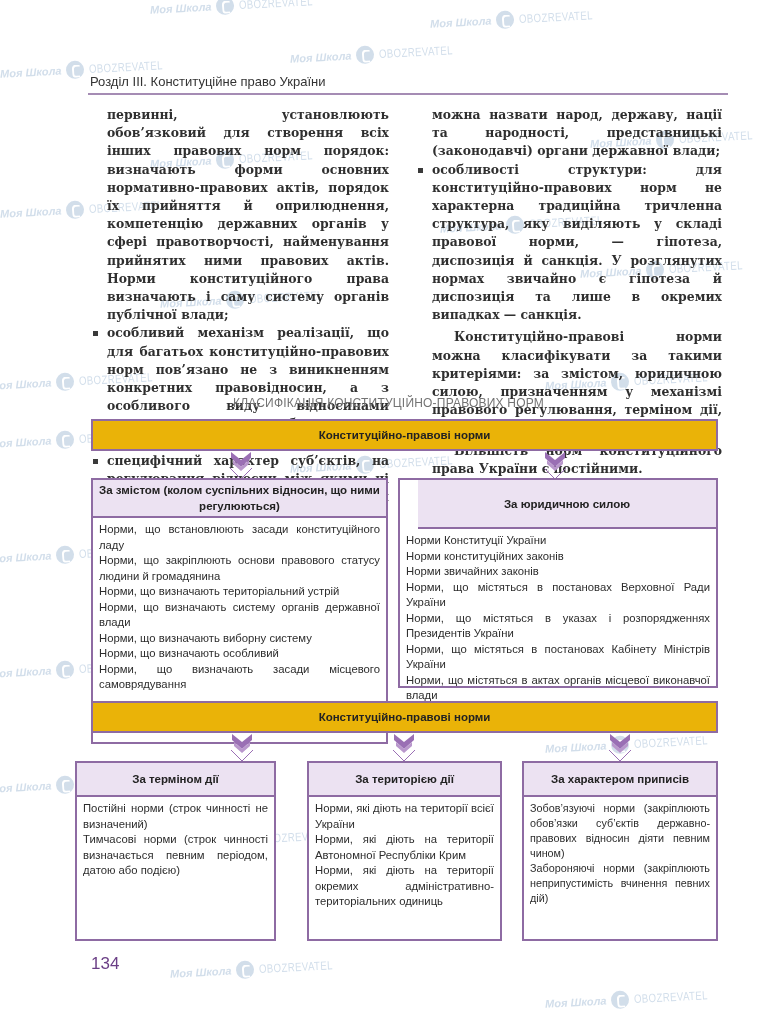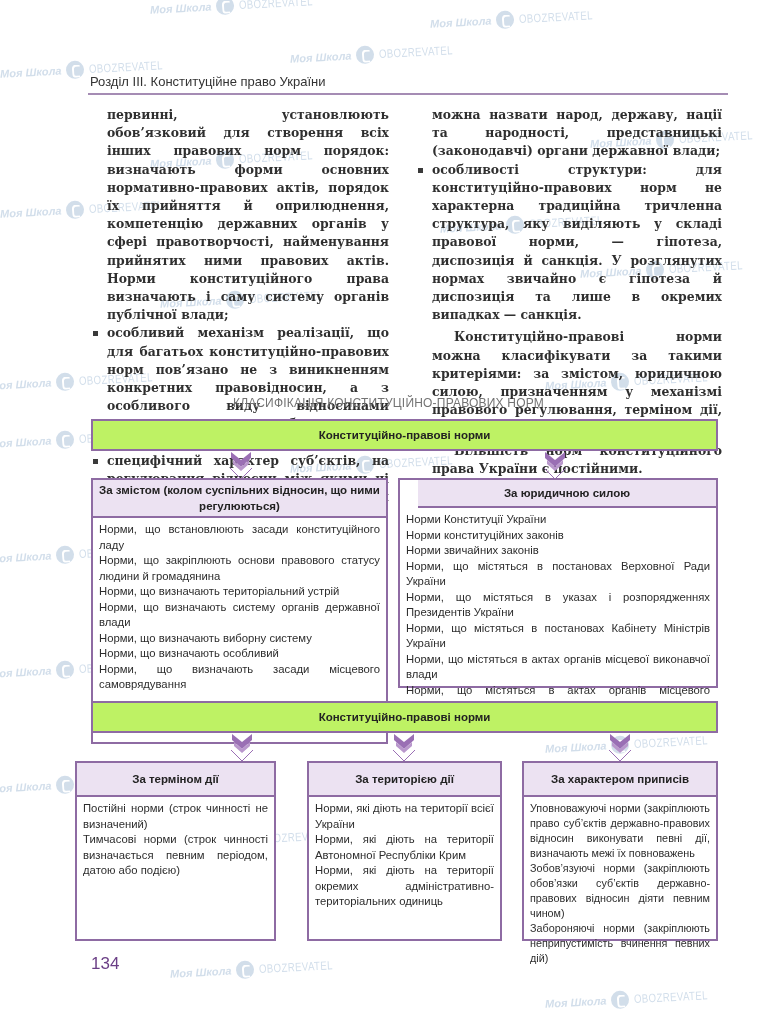--- a/index.html
+++ b/index.html
@@ -24,21 +24,21 @@
   .col { position: absolute; font-family: "DejaVu Serif", serif; font-size: 12.4px; line-height: 18.2px; text-align: justify; color: #2f2f2f; }
   .col-left { left: 107px; top: 106px; width: 282px; }
   .col-right { left: 432px; top: 106px; width: 290px; }
   .col p { margin: 0; font-weight: bold; }
   .bullet { position: relative; }
   .bullet::before { content: ""; position: absolute; left: -14px; top: 7px; width: 5px; height: 5px; background: #3a3a3a; }
   .indent { text-indent: 22px; margin-top: 4px !important; }
 
   
   .diagram-title { position: absolute; left: 0; width: 777px; top: 396px; text-align: center; font-family: "Liberation Sans", sans-serif; font-size: 12px; color: #737373; letter-spacing: 0.2px; }
-  .root-box { position: absolute; height: 32px; background: #bef264; border: 2px solid #8e6ba3; display: flex; align-items: center; justify-content: center; font-family: "Liberation Sans", sans-serif; font-weight: bold; font-size: 11.5px; color: #222; }
+  .root-box { position: absolute; height: 32px; background: #eab308; border: 2px solid #8e6ba3; display: flex; align-items: center; justify-content: center; font-family: "Liberation Sans", sans-serif; font-weight: bold; font-size: 11.5px; color: #222; }
   .cat { position: absolute; border: 2px solid #8e6ba3; background: #fff; }
   .cat-head { background: #ece2f2; border-bottom: 2px solid #8e6ba3; display: flex; align-items: center; justify-content: center; text-align: center; font-family: "Liberation Sans", sans-serif; font-weight: bold; font-size: 11.5px; line-height: 16px; color: #222; padding: 0 6px; }
   .cat-body { font-family: "Liberation Sans", sans-serif; font-size: 11.3px; line-height: 15.5px; color: #2d2d2d; padding: 4px 6px; text-align: justify; }
   .cat-body div { margin: 0; }
 
   .arrow { position: absolute; width: 26px; height: 30px; }
 </style>
 </head>
 <body>
 
@@ -215,21 +215,21 @@
       <div>Норми, що закріплюють основи правового статусу людини й громадянина</div>
       <div>Норми, що визначають територіальний устрій</div>
       <div>Норми, що визначають систему органів державної влади</div>
       <div>Норми, що визначають виборну систему</div>
       <div>Норми, що визначають особливий</div>
       <div>Норми, що визначають засади місцевого самоврядування</div>
     </div>
   </div>
 
   <div class="cat" style="left:398px;top:478px;width:320px;height:210px;">
-    <div class="cat-head" style="height:28px;margin-left:18px;">За юридичною силою</div>
+    <div class="cat-head" style="height:49px;margin-left:18px;">За юридичною силою</div>
     <div class="cat-body">
       <div>Норми Конституції України</div>
       <div>Норми конституційних законів</div>
       <div>Норми звичайних законів</div>
       <div>Норми, що містяться в постановах Верховної Ради України</div>
       <div>Норми, що містяться в указах і розпорядженнях Президентів України</div>
       <div>Норми, що містяться в постановах Кабінету Міністрів України</div>
       <div>Норми, що містяться в актах органів місцевої виконавчої влади</div>
       <div>Норми, що містяться в актах органів місцевого самоврядування</div>
     </div>
@@ -266,20 +266,19 @@
     <div class="cat-body">
       <div>Норми, які діють на території всієї України</div>
       <div>Норми, які діють на території Автономної Республіки Крим</div>
       <div>Норми, які діють на території окремих адміністративно-територіальних одиниць</div>
     </div>
   </div>
 
   <div class="cat" style="left:522px;top:761px;width:196px;height:180px;">
     <div class="cat-head" style="height:34px;">За характером приписів</div>
     <div class="cat-body" style="font-size:10.8px;line-height:15px;">
-      <div>Уповноважуючі норми (закріплюють право суб’єктів державно-правових відносин виконувати певні дії, визначають межі їх повноважень</div>
       <div>Зобов’язуючі норми (закріплюють обов’язки суб’єктів державно-правових відносин діяти певним чином)</div>
       <div>Забороняючі норми (закріплюють неприпустимість вчинення певних дій)</div>
     </div>
   </div>
 
   <div style="position:absolute;left:91px;top:954px;font-family:'Liberation Sans',sans-serif;font-weight:normal;font-size:17px;color:#6b3f86;">134</div>
 </div>
 
 </body></html>

